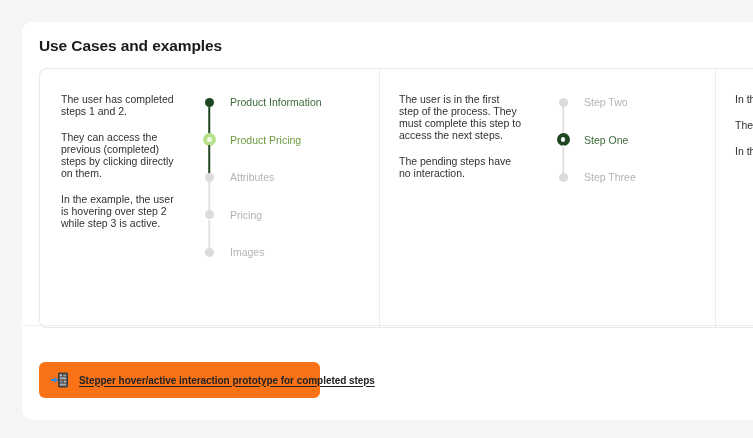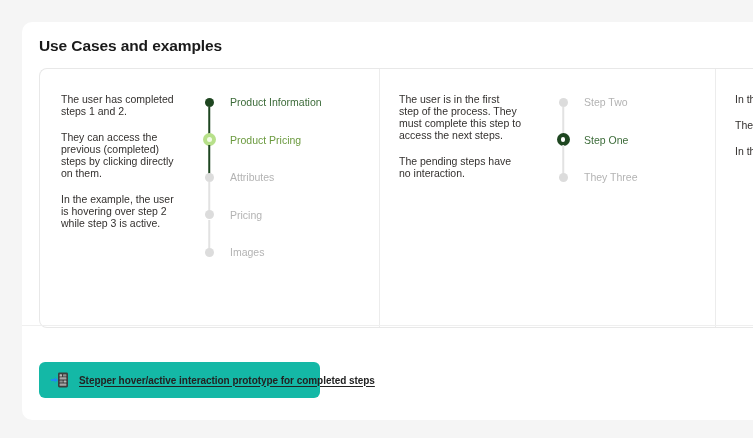--- a/index.html
+++ b/index.html
@@ -199,21 +199,21 @@
     height: 1px;
     background: #efefef;
   }
 
   .banner {
     position: absolute;
     left: 17px;
     top: 340px;
     width: 281px;
     height: 36px;
-    background: #14b8a6;
+    background: #f97316;
     border-radius: 6px;
     display: flex;
     align-items: center;
     padding: 5px 12px;
     gap: 10px;
     justify-content: space-between;
   }
   .banner-icon {
     width: 18px; height: 16px;
     flex: 0 0 auto;
@@ -317,21 +317,21 @@
                 <span class="step-line line-pending"></span>
               </div>
               <span class="step-label label-active">Step One</span>
             </div>
 
             <div class="step">
               <div class="step-marker">
                 <span class="dot pending"></span>
 
               </div>
-              <span class="step-label label-pending">They Three</span>
+              <span class="step-label label-pending">Step Three</span>
             </div>
 
           </div>
         </div>
 
         <div class="col col-3">
           <div class="desc">
             <p>In this the end flow, the A</p>
             <p>The u previ each comp</p>
             <p>In the over step</p>

